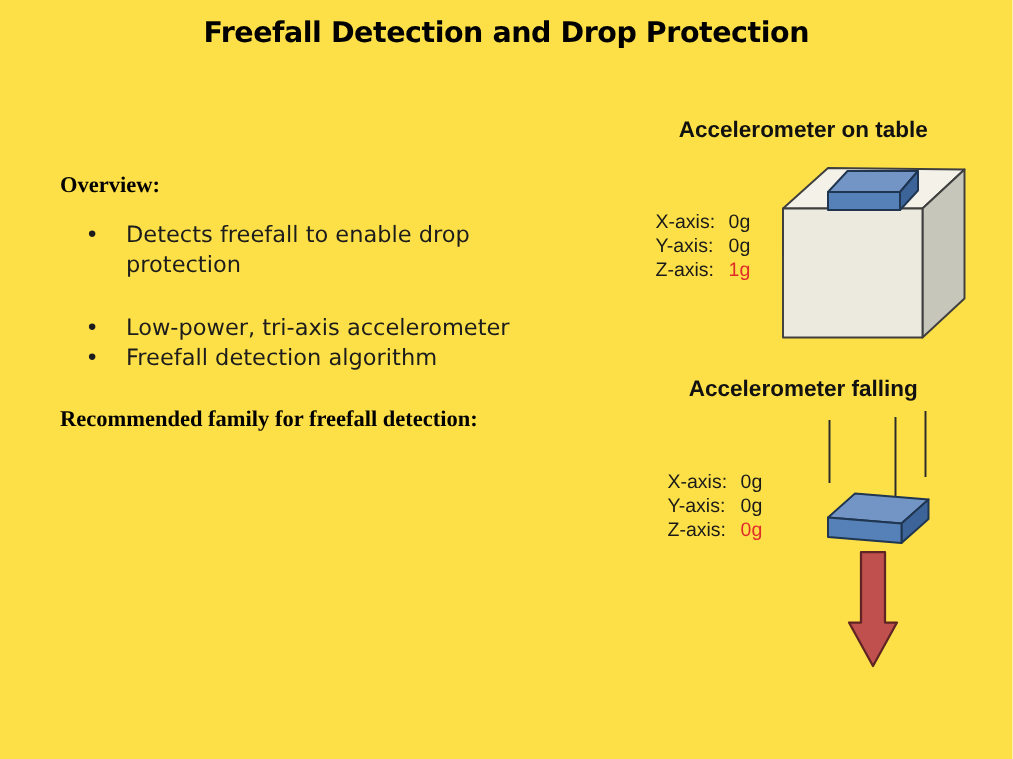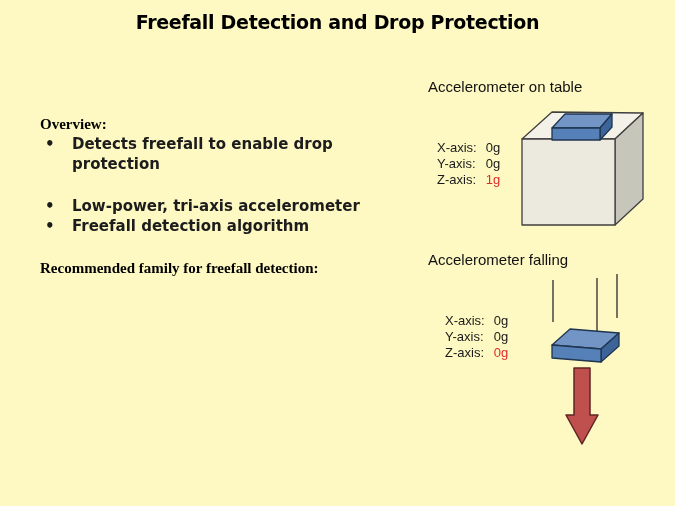--- a/index.html
+++ b/index.html
@@ -1,32 +1,32 @@
 <!DOCTYPE html>
 <html><head>
 <meta charset="utf-8">
 <style>
   html,body{margin:0;padding:0;background:#fff;}
   .slide{
-    position:relative;width:675px;height:506px;background:#fef9c3;overflow:hidden;
+    position:relative;width:675px;height:506px;background:#fde047;overflow:hidden;
     font-family:"DejaVu Sans",sans-serif;color:#1c1c1c;
   }
   .title{
     position:absolute;top:11px;left:0;right:0;margin:0;
     text-align:center;font-size:19px;font-weight:bold;letter-spacing:-0.3px;color:#000;
   }
   .left-col{position:absolute;left:40px;top:114px;width:345px;font-size:15px;line-height:20px;}
   .left-col section{margin:0 0 22px 0;}
   .left-col h2{margin:0;font-size:15px;line-height:20px;font-weight:bold;color:#000;font-family:Liberation Serif, serif;}
-  .left-col ul{list-style:none;margin:0;padding:0;font-weight:bold;}
+  .left-col ul{list-style:none;margin:12px;padding:0;}
   .left-col li{position:relative;padding-left:32px;}
   .left-col li::before{content:"\2022";position:absolute;left:5px;top:0;}
   .caption{
-    position:absolute;width:215px;margin:0;
-    font-family:"Liberation Sans",sans-serif;font-size:15px;color:#111;
+    position:absolute;width:215px;text-align:center;margin:0;
+    font-family:"Liberation Sans",sans-serif;font-size:15px;color:#111;font-weight:bold;
   }
   .cap-table{left:428px;top:78px;}
   .cap-falling{left:428px;top:251px;}
   .readings{
     position:absolute;display:grid;grid-template-columns:auto auto;column-gap:9px;
     font-family:"Liberation Sans",sans-serif;font-size:13px;line-height:16px;color:#1a1a1a;
   }
   .readings-table{left:437px;top:140px;}
   .readings-falling{left:445px;top:313px;}
   .val.red{color:#e02b2b;}

